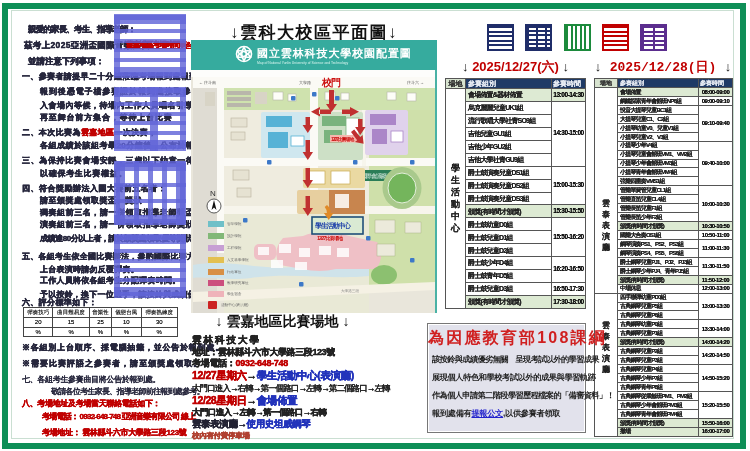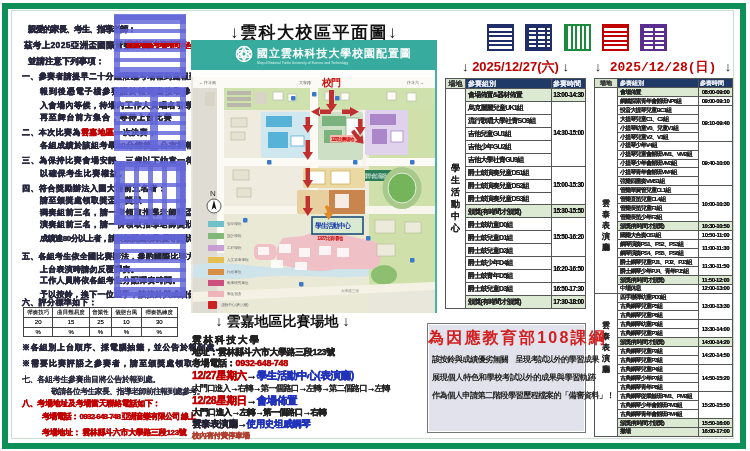--- a/index.html
+++ b/index.html
@@ -610,13 +610,14 @@
 <td rowspan="1" style="border:1px solid #555;font-size:6px;font-weight:bold;color:#111;text-align:center;letter-spacing:-0.45px;white-space:nowrap;overflow:hidden;background:#ddead3;">16:00-17:00</td>
 </tr>
 </tbody>
     </table>
 
 <div class="abs" style="left:427px;top:323px;width:159px;height:110px;background:#e2e2ec;border:1px solid #777;box-shadow:inset 0 0 0 1px #fff;box-sizing:border-box;">
 <div style="text-align:center;font-size:16px;font-weight:bold;color:#d02020;margin-top:4px;letter-spacing:2.2px;white-space:nowrap;">為因應教育部108課綱</div>
 <div style="font-size:8.2px;font-weight:bold;color:#222;margin:5px 0 0 4px;letter-spacing:-0.6px;white-space:nowrap;">該按鈴與成績優劣無關　呈現考試以外的學習成果</div>
 <div style="font-size:8.2px;font-weight:bold;color:#222;margin:7px 0 0 4px;letter-spacing:-0.4px;white-space:nowrap;">展現個人特色和學校考試以外的成果與學習軌跡</div>
 <div style="font-size:8.2px;font-weight:bold;color:#222;margin:7px 0 0 4px;letter-spacing:-0.6px;white-space:nowrap;">作為個人申請第二階段學習歷程檔案的「備審資料」！</div>
+<div style="font-size:8.2px;font-weight:bold;color:#222;margin:7px 0 0 4px;letter-spacing:-0.3px;white-space:nowrap;">報到處備有<span style="color:#2222cc;text-decoration:underline;">提報公文</span>,以供參賽者領取</div>
 </div>
 </div>
 </body></html>

